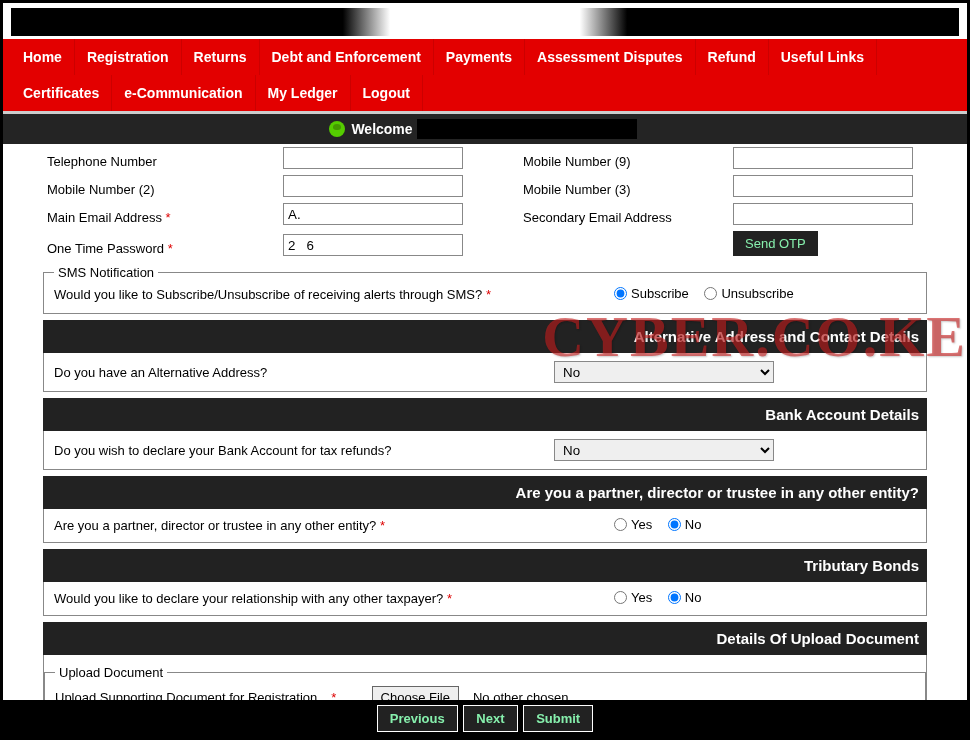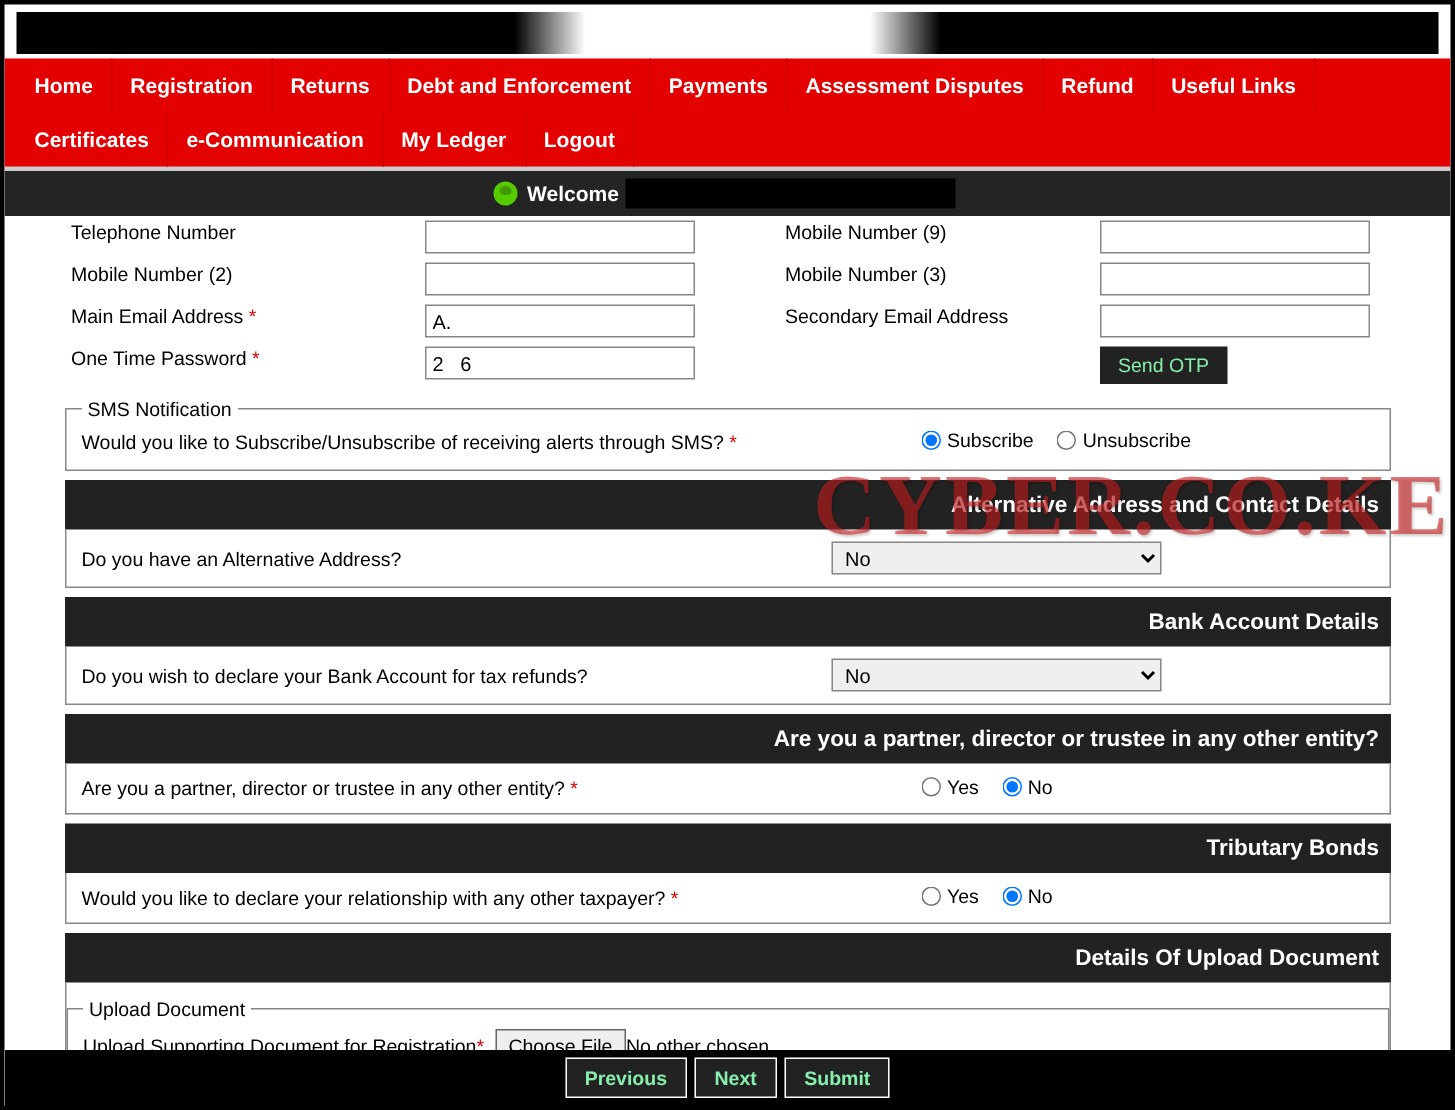--- a/index.html
+++ b/index.html
@@ -7,37 +7,37 @@
 .outer { width: 970px; height: 740px; border: 3px solid #000; position: relative; overflow: hidden; }
 .top-strip { height: 28px; background: linear-gradient(90deg, #000 0%, #000 35%, #fff 40%, #fff 60%, #000 65%); margin: 5px 8px 3px 8px; }
 .nav { background: #e30000; padding: 0 8px; display: flex; flex-wrap: wrap; border-bottom: 3px solid #ccc; }
 .nav-item { color: #fff; font-weight: bold; padding: 10px 12px; border-right: 1px solid #c00; cursor: pointer; font-size: 14px; }
 .welcome-bar { background: #242424; color: #fff; padding: 5px 10px; display: flex; align-items: center; justify-content: center; font-size: 14px; }
 .welcome-bar .user-icon { width: 16px; height: 16px; background: #5c0; border-radius: 50%; margin-right: 6px; display: inline-block; position: relative; }
 .welcome-bar .user-icon::before { content: ""; position: absolute; top: 3px; left: 4px; width: 8px; height: 6px; background: #490; border-radius: 50% 50% 40% 40%; }
 .welcome-bar .blackbox { background: #000; height: 20px; width: 220px; margin: 0 4px; display: inline-block; }
 .scroll-area { height: 593px; overflow-y: scroll; position: relative; }
 .content { padding: 0 40px 20px 40px; }
-.form-row { display: flex; align-items: flex-start; padding: 3px 0; }
+.form-row { display: flex; align-items: flex-end; padding: 3px 0; }
 .form-row .lbl { flex: 0 0 240px; padding-left: 4px; }
 .form-row .ctrl { flex: 0 0 200px; }
 .form-row .lbl2 { flex: 0 0 250px; padding-left: 40px; }
 .form-row .ctrl2 { flex: 0 0 180px; }
 input[type=text] { width: 180px; height: 22px; border: 1px solid #888; padding: 2px 4px; background: #fff; }
 .btn-dark { background: #222; color: #86efac; border: none; padding: 5px 12px; font-size: 13px; cursor: pointer; }
 .req { color: #d00; }
 fieldset { border: 1px solid #888; padding: 6px 10px 10px 10px; margin: 6px 0; }
 legend { font-weight: normal; padding: 0 4px; font-size: 13px; }
 .section-hdr { background: #222; color: #fff; text-align: right; font-weight: bold; padding: 8px; margin-top: 6px; font-size: 15px; }
 .section-body { border: 1px solid #888; border-top: none; padding: 8px 10px; }
 .q-row { display: flex; align-items: center; }
 .q-row .q { flex: 0 0 560px; }
 .q-row .a { flex: 1; }
 select { height: 22px; border: 1px solid #888; padding: 1px 4px; width: 220px; }
-.file-wrap { display: flex; align-items: center; gap: 0; }
+.file-wrap { display: flex; align-items: center; gap: 14px; }
 .file-btn { border: 1px solid #666; background: #efefef; padding: 3px 8px; cursor: pointer; }
 .file-note { color: #c00; font-size: 12px; font-weight: bold; margin-top: 6px; }
 .footer-btns { background: #000; text-align: center; padding: 5px; position: absolute; bottom: 0; left: 0; right: 0; }
 .footer-btns .btn-dark { margin: 0 1px; border: 1px solid #fff; font-weight: bold; }
 .watermark { position: absolute; top: 300px; left: 0; right: 0; text-align: right; font-size: 58px; font-weight: bold; color: rgba(200,30,30,0.6); pointer-events: none; z-index: 50; letter-spacing: 2px; font-family: Georgia, serif; text-shadow: 1px 1px 2px rgba(0,0,0,0.2); }
 .radio-wrap { display: inline-flex; align-items: center; margin-right: 12px; }
 .radio-wrap input { margin-right: 4px; }
 </style>
 </head>
 <body>

